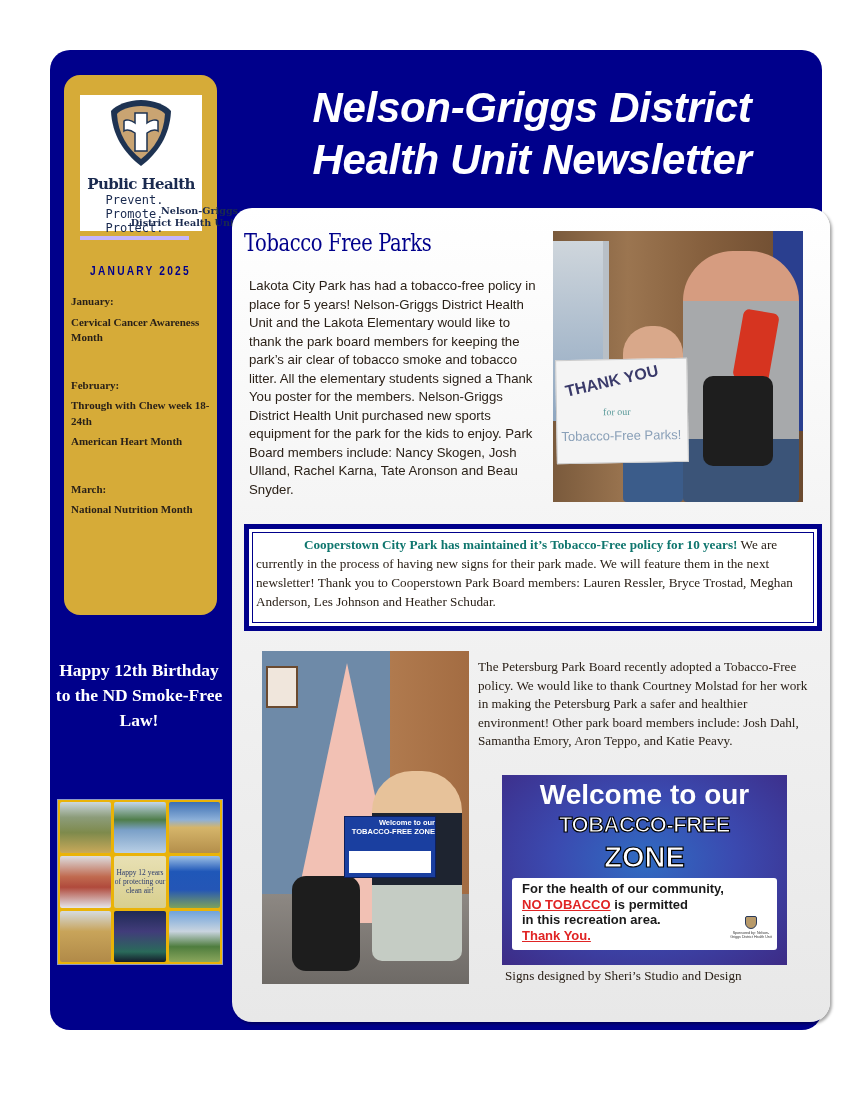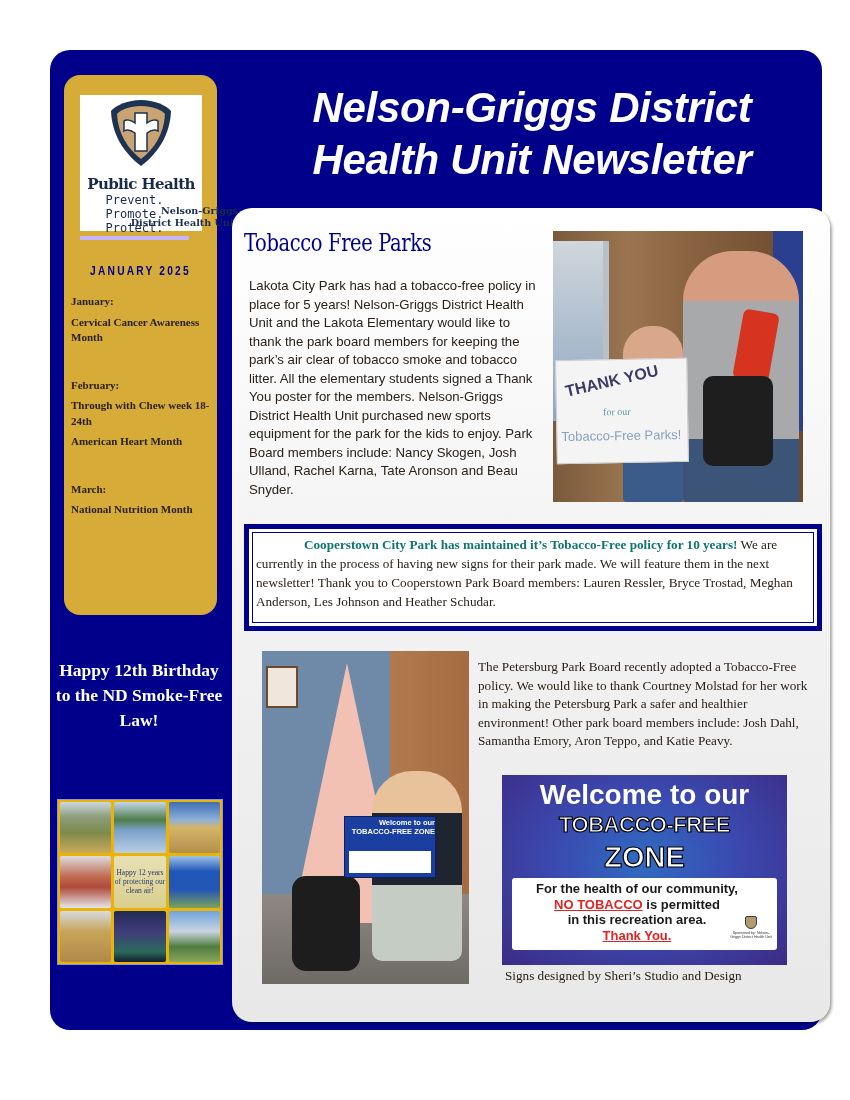--- a/index.html
+++ b/index.html
@@ -56,21 +56,21 @@
   .p2-sign { position: absolute; left: 82px; top: 165px; width: 90px; height: 60px; background: #1a3fa0; border: 1px solid #0d1f5c; }
   .p2-sign .a { position: absolute; left: 0; top: 2px; width: 100%; text-align: right; font-family: "Liberation Sans", sans-serif; font-weight: bold; font-size: 7.5px; line-height: 8.5px; color: #ffffff; }
   .p2-sign .b { position: absolute; left: 4px; top: 34px; width: 82px; height: 22px; background: #ffffff; }
   .p2-bag { position: absolute; left: 30px; top: 225px; width: 68px; height: 95px; background: #1d1d1d; border-radius: 14px; }
   .peters { position: absolute; left: 478px; top: 658px; width: 340px; font-family: "Liberation Serif", serif; font-size: 13.2px; line-height: 18.5px; color: #2b2118; }
   .sign { position: absolute; left: 502px; top: 775px; width: 285px; height: 190px; background: radial-gradient(ellipse at 50% 45%, #2f6cc2 0%, #3b4ab0 45%, #3d2b86 100%); }
   .sign .l1 { position: absolute; left: 0; top: 4px; width: 100%; text-align: center; font-family: "Liberation Sans", sans-serif; font-weight: bold; font-size: 28px; line-height: 32px; color: #ffffff; }
   .sign .l2 { position: absolute; left: 0; top: 34px; width: 100%; text-align: center; font-family: "Liberation Sans", sans-serif; font-weight: bold; font-size: 22px; line-height: 32px; color: #ffffff; -webkit-text-stroke: 1.2px #000; letter-spacing: -0.5px; }
   .sign .l3 { position: absolute; left: 0; top: 66px; width: 100%; text-align: center; font-family: "Liberation Sans", sans-serif; font-weight: bold; font-size: 29px; line-height: 32px; color: #ffffff; -webkit-text-stroke: 1.2px #000; }
   .sign .wb { position: absolute; left: 10px; top: 103px; width: 265px; height: 72px; background: #ffffff; border-radius: 3px; }
-  .sign .wb .t { position: absolute; left: 0; top: 3px; width: 230px; text-align: center; font-family: "Liberation Sans", sans-serif; font-weight: bold; font-size: 13px; line-height: 15.5px; color: #1a1a1a; padding-left: 10px; }
+  .sign .wb .t { position: absolute; left: 0; top: 3px; width: 230px; font-family: "Liberation Sans", sans-serif; font-weight: bold; font-size: 13px; line-height: 15.5px; color: #1a1a1a; padding-left: 10px; }
   .sign .red { color: #e02424; text-decoration: underline; }
   .sign .mini { position: absolute; right: 4px; top: 38px; width: 44px; text-align: center; font-family: "Liberation Sans", sans-serif; font-size: 3.6px; line-height: 4px; color: #333; }
   .sign .mini .sh { width: 10px; height: 11px; margin: 0 auto 2px auto; background: #b89a6a; border-radius: 2px 2px 6px 6px; border: 1px solid #2a3a5a; }
   .caption { position: absolute; left: 505px; top: 968px; font-family: "Liberation Serif", serif; font-size: 13.2px; color: #2b2118; }
 </style>
 </head>
 <body>
 
 <div class="frame"></div>
 

